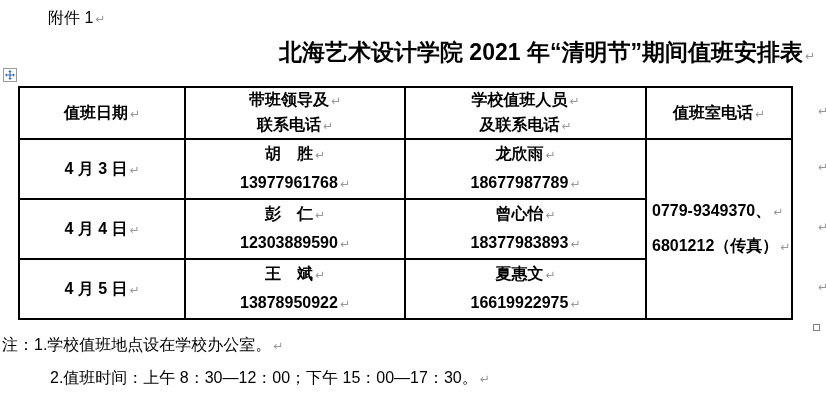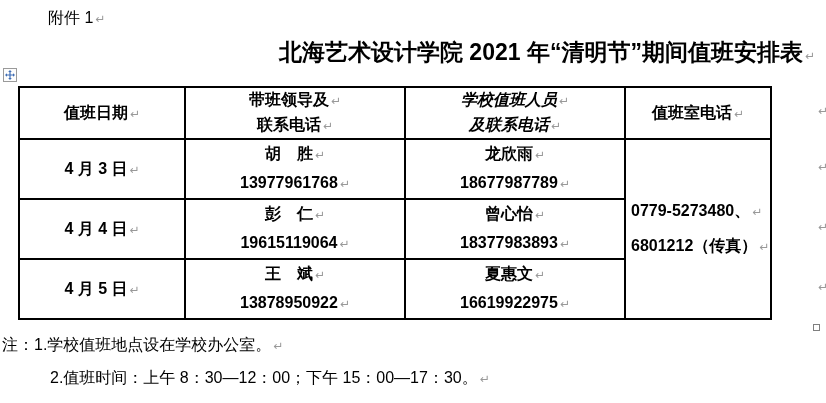--- a/index.html
+++ b/index.html
@@ -34,21 +34,21 @@
     border-collapse:collapse; table-layout:fixed;
   }
   .duty-table td, .duty-table th {
     border:2px solid #000;
     text-align:center; vertical-align:middle;
     font-size:16px; font-weight:bold;
     padding:0; overflow:hidden;
   }
   .col-date  { width:166px;margin-top:15px; }
   .col-lead  { width:220px; }
-  .col-staff { width:220px;font-style:italic; }
+  .col-staff { width:241px; }
   .col-room  { width:146px; }
   tr.hdr-row  { height:51px; }
   tr.data-row { height:60px; }
   .two-line .line { line-height:24px; }
   .data-row .two-line .line { line-height:28px; }
   td.room-cell {
     text-align:left; padding-left:5px; vertical-align:middle;
   }
   td.room-cell .line { line-height:33px; white-space:nowrap; }
   .row-end-mark {
@@ -95,30 +95,30 @@
     <td><span>4 月 3 日</span><span class="pm">↵</span></td>
     <td class="two-line">
       <div class="line"><span>胡　胜</span><span class="pm">↵</span></div>
       <div class="line"><span>13977961768</span><span class="pm">↵</span></div>
     </td>
     <td class="two-line">
       <div class="line"><span>龙欣雨</span><span class="pm">↵</span></div>
       <div class="line"><span>18677987789</span><span class="pm">↵</span></div>
     </td>
     <td class="room-cell" rowspan="3">
-      <div class="line"><span>0779-5273480、</span><span class="pm">↵</span></div>
+      <div class="line"><span>0779-9349370、</span><span class="pm">↵</span></div>
       <div class="line"><span>6801212（传真）</span><span class="pm">↵</span></div>
     </td>
   </tr>
 
   <tr class="data-row">
     <td><span>4 月 4 日</span><span class="pm">↵</span></td>
     <td class="two-line">
       <div class="line"><span>彭　仁</span><span class="pm">↵</span></div>
-      <div class="line"><span>19615119064</span><span class="pm">↵</span></div>
+      <div class="line"><span>12303889590</span><span class="pm">↵</span></div>
     </td>
     <td class="two-line">
       <div class="line"><span>曾心怡</span><span class="pm">↵</span></div>
       <div class="line"><span>18377983893</span><span class="pm">↵</span></div>
     </td>
   </tr>
 
   <tr class="data-row">
     <td><span>4 月 5 日</span><span class="pm">↵</span></td>
     <td class="two-line">

